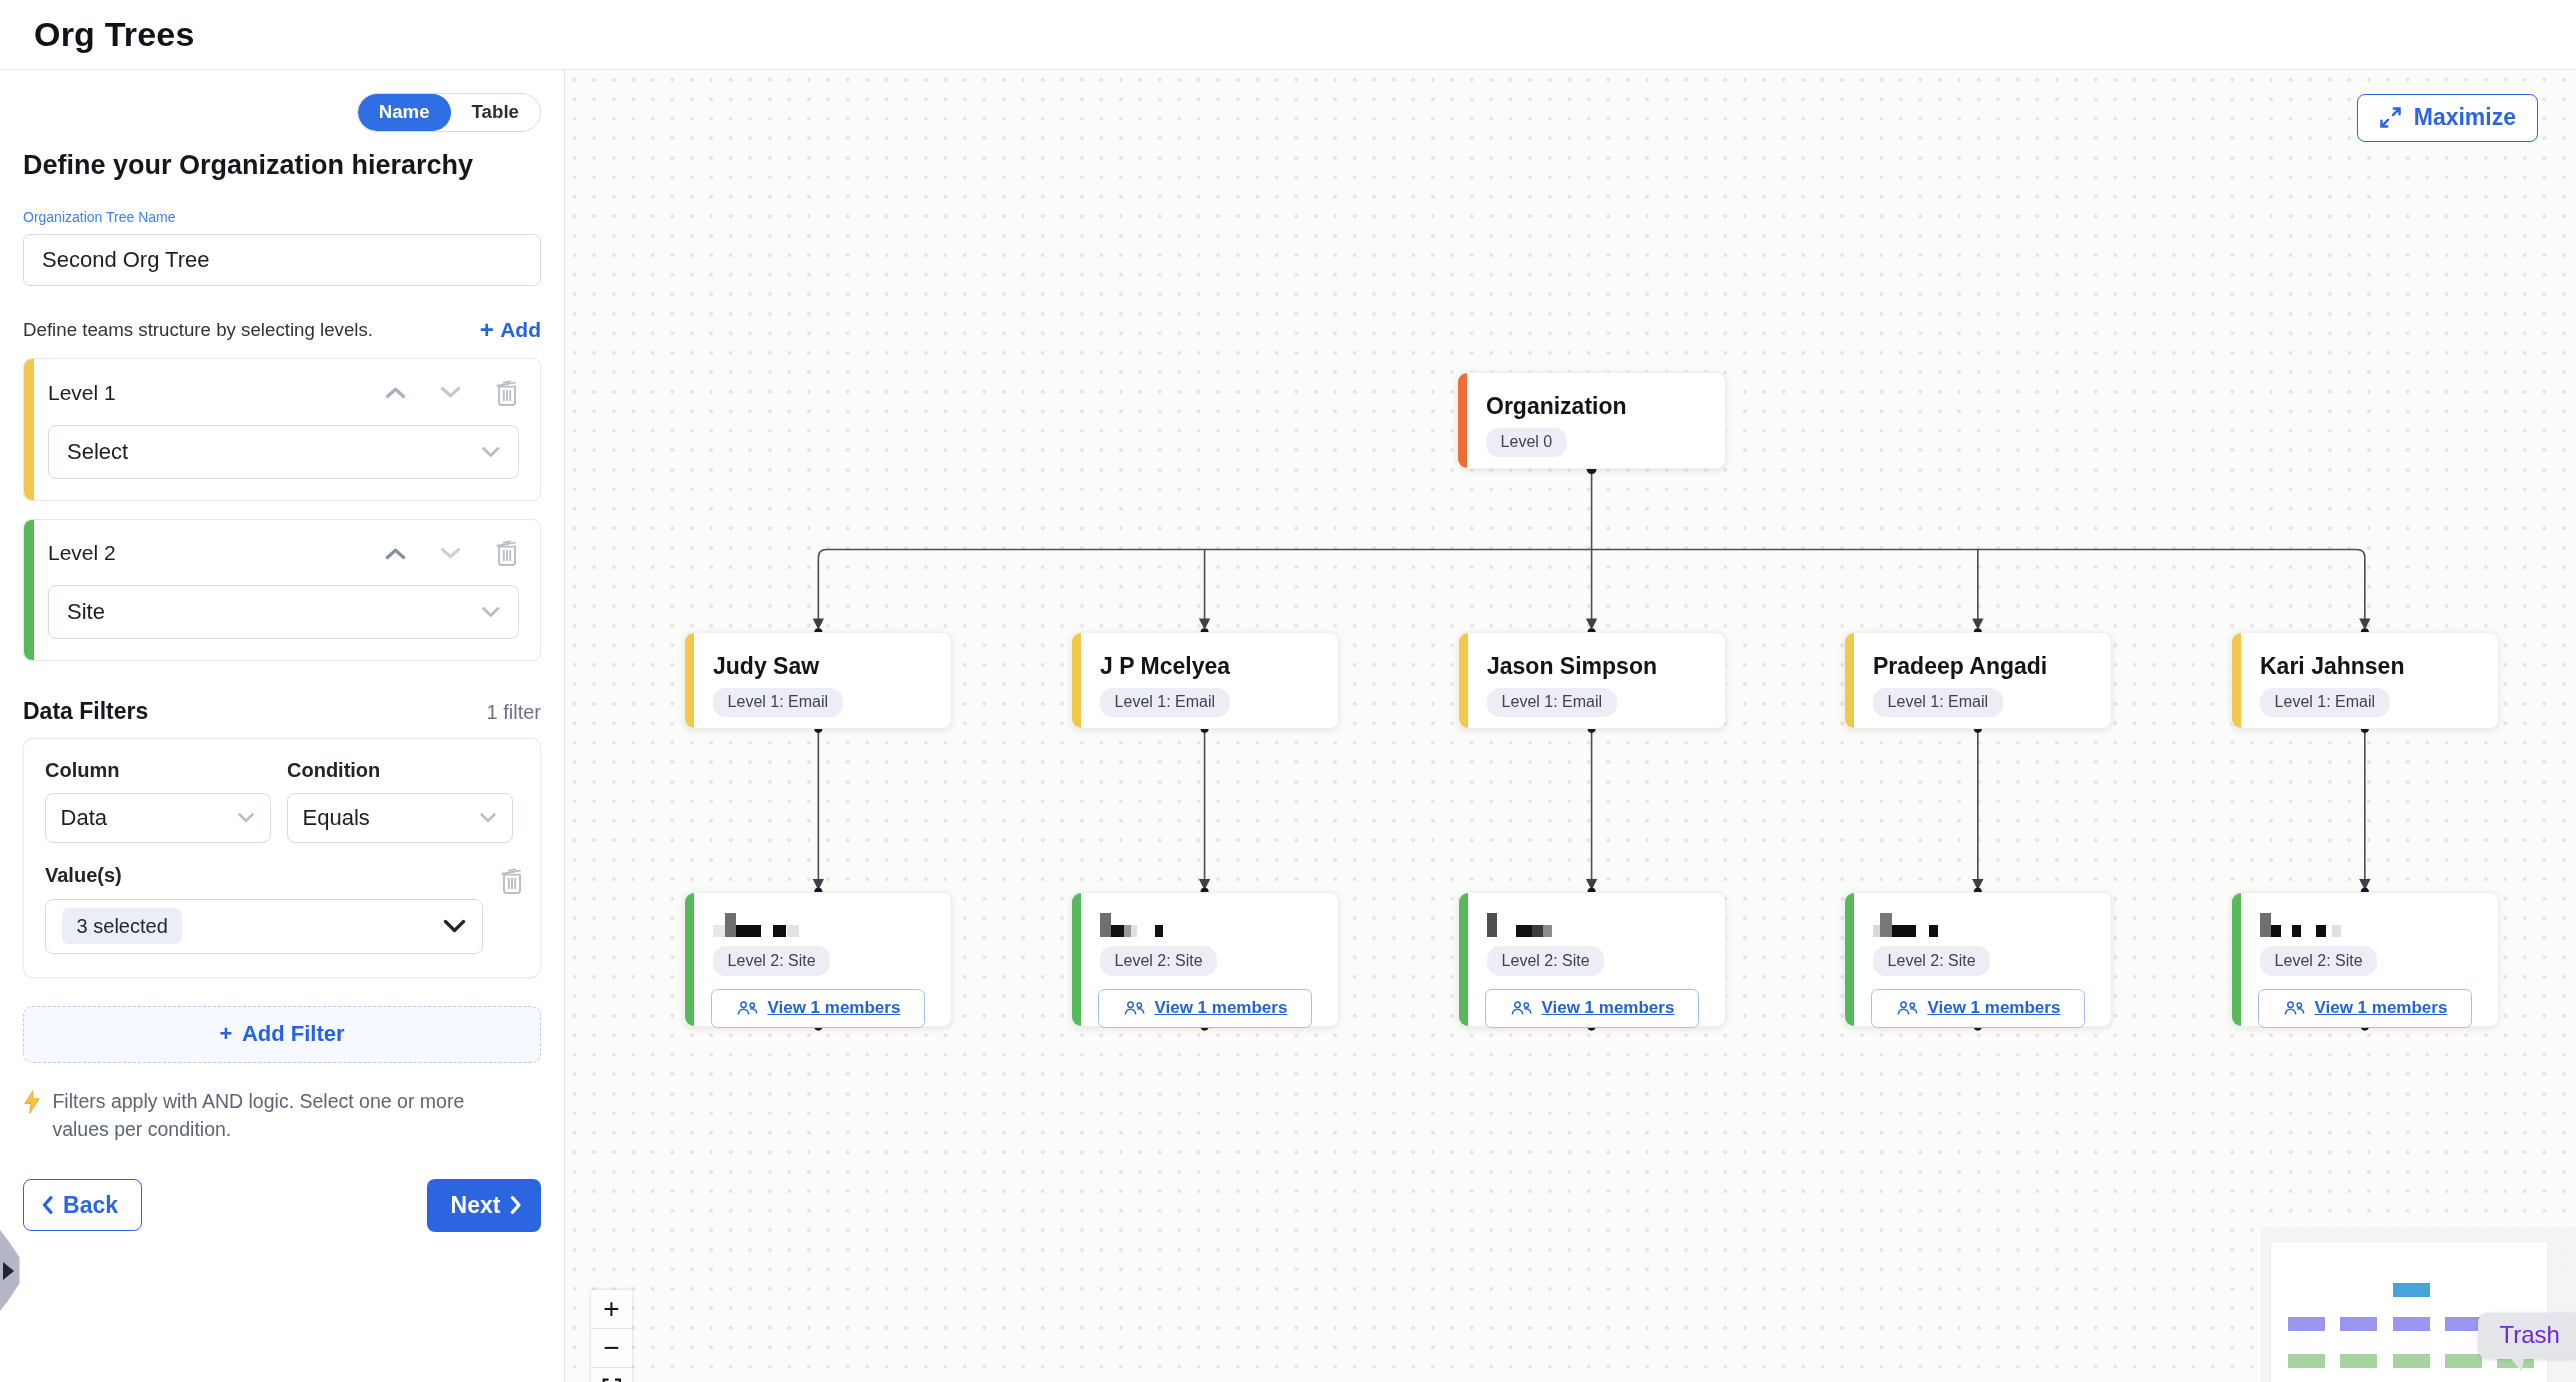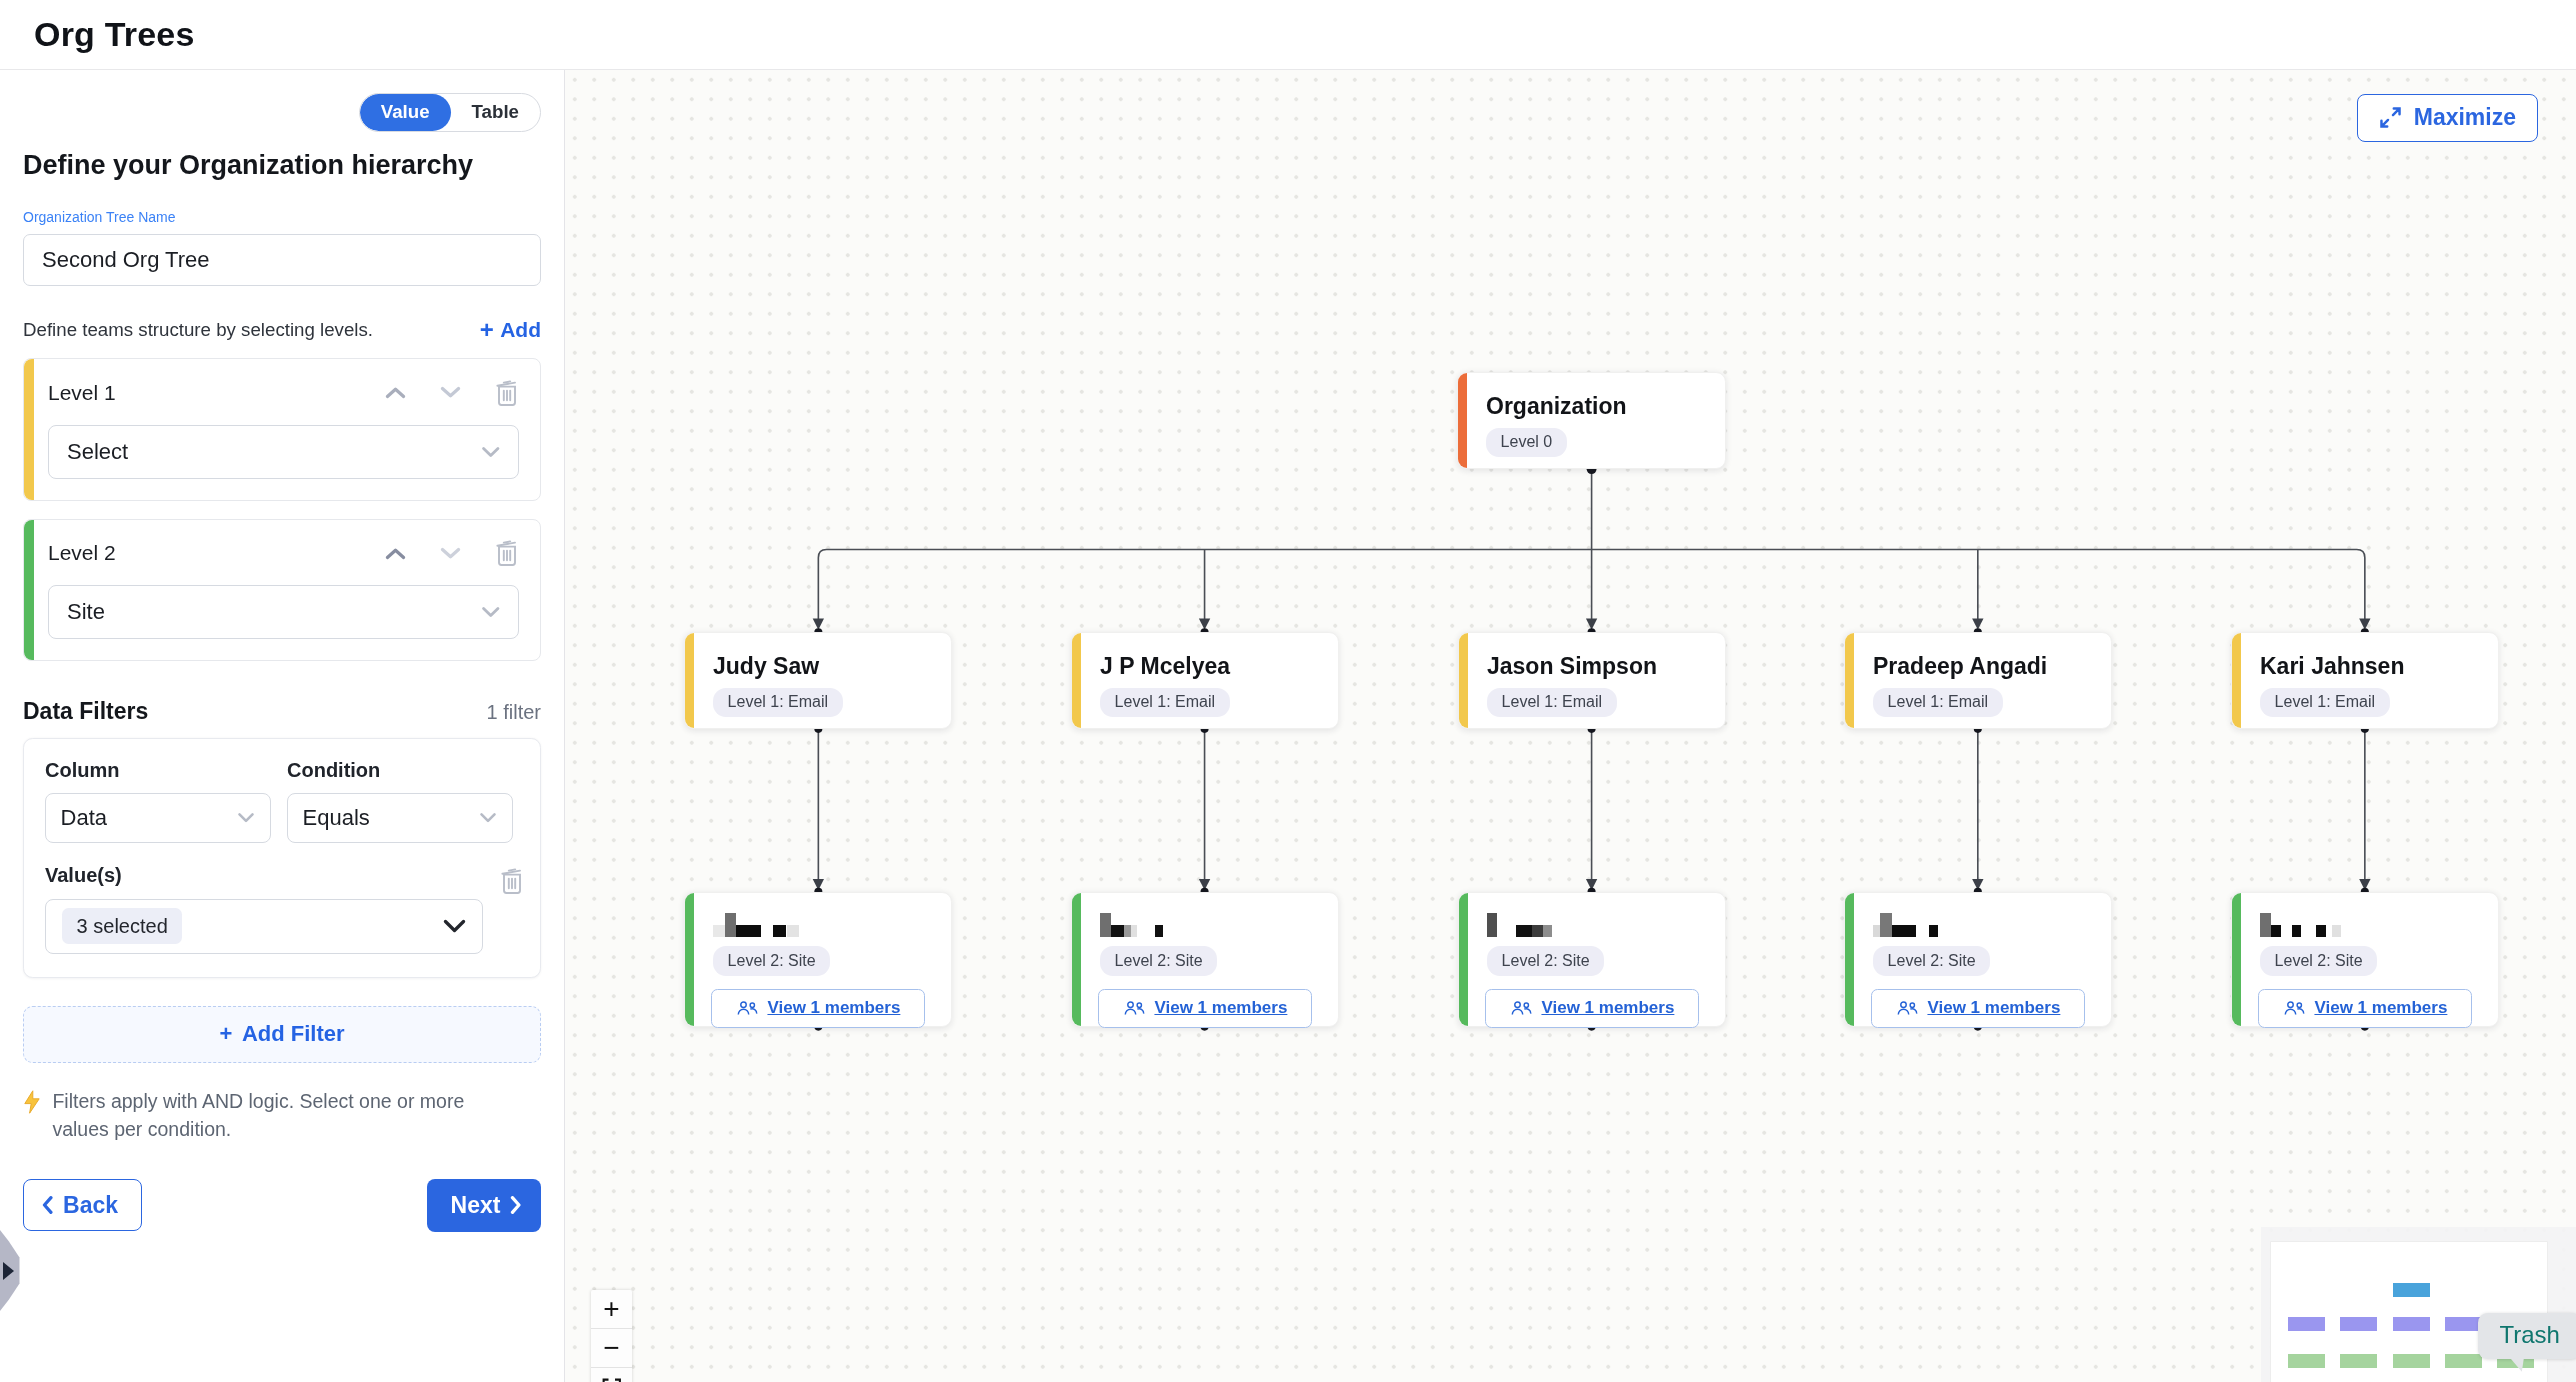--- a/index.html
+++ b/index.html
@@ -90,41 +90,41 @@
   .zoom-ctrl button { display:flex; align-items:center; justify-content:center; width:41px; height:39px; background:#fdfdfd; border:none; border-bottom:0.8px solid #e3e3e3; font-size:28px; color:#111; cursor:pointer; font-family:inherit; }
   .zoom-ctrl button:last-child { border-bottom:none; }
 
   
   .minimap { position:absolute; right:0; top:1157px; width:315px; height:156px; background:rgba(243,243,244,.92); z-index:4; }
   .minimap-inner { position:absolute; left:9.7px; top:14.6px; width:276px; height:141px; background:#fff; box-shadow:0 0 0 0.8px #ececec; }
   .mm-rect { position:absolute; width:37px; height:14px; }
 
   
   .trash-tip { position:absolute; right:-4.9px; top:1243px; z-index:7; background:#e3e5e8; border-radius:9.7px; padding:8px 21px 9.7px 21px; box-shadow:0 0.8px 3.2px rgba(0,0,0,.12); }
-  .trash-tip .tip-label { font-size:24px; color:#0f766e; }
+  .trash-tip .tip-label { font-size:24px; color:#6d28d9; }
   .trash-tip::after { content:""; position:absolute; left:23px; bottom:-13px; width:24px; height:24px; background:#e3e5e8; clip-path:polygon(0 0,100% 0,85% 100%); }
 
   svg { display:block; }
 </style>
 </head>
 <body>
 
 <div class="app">
 
   <div class="header">
     <h1>Org Trees</h1>
   </div>
 
   <div class="main">
 
     <div class="sidebar">
 
       <div class="toggle-row">
         <div class="seg">
-          <button class="active">Value</button>
+          <button class="active">Name</button>
           <button>Table</button>
         </div>
       </div>
 
       <div class="sb-heading">Define your Organization hierarchy</div>
 
       <div class="field-label">Organization Tree Name</div>
       <input class="text-input" value="Second Org Tree" style="">
 
       <div class="hint-row">

